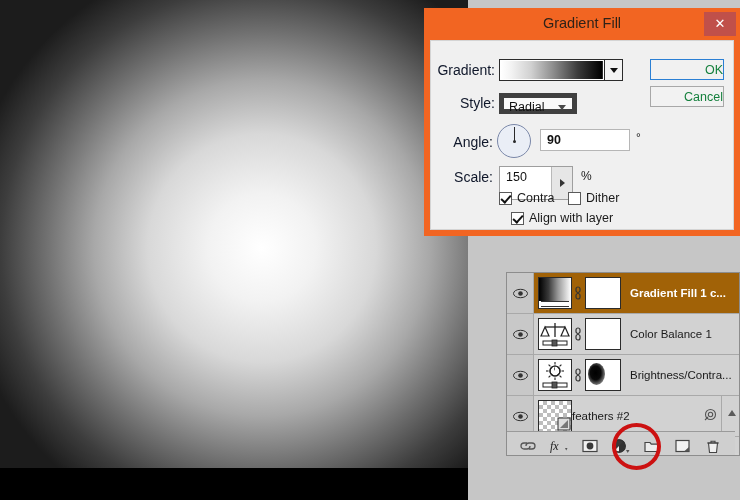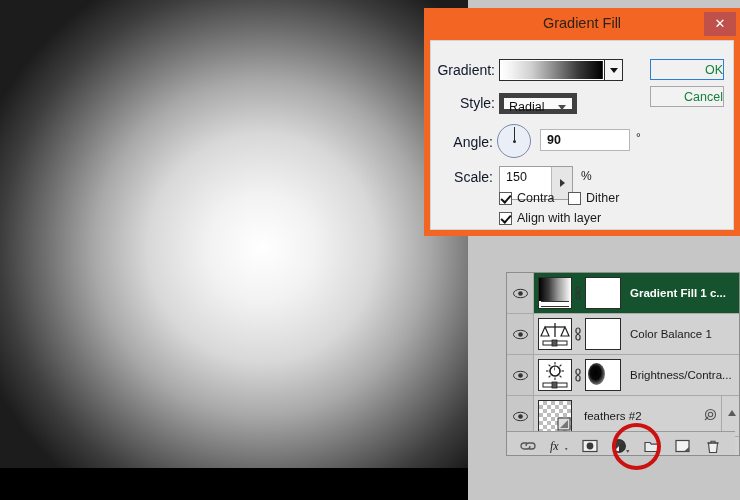--- a/index.html
+++ b/index.html
@@ -286,21 +286,21 @@
   .layer-row {
     position: relative;
     height: 40px;
     display: flex;
     align-items: center;
     border-bottom: 1px solid #a9a9a9;
     background: #d2d2d2;
     cursor: pointer;
   }
   .layer-row.selected {
-    background: #14532d;
+    background: #a16207;
     text-align: center;
   }
   .layer-eye-cell {
     width: 26px; height: 100%;
     display: flex;
     align-items: center;
     justify-content: center;
     border-right: 1px solid #a9a9a9;
     background: #c8c8c8;
     flex: 0 0 auto;
@@ -487,21 +487,21 @@
     <div class="unit-label" style="left:150px; top:128px;">%</div>
 
     <div class="checkbox-row" style="left:68px; top:150px;">
       <span class="checkbox-box checked"></span>
       <span>Contra</span>
     </div>
     <div class="checkbox-row" style="left:137px; top:150px;">
       <span class="checkbox-box"></span>
       <span>Dither</span>
     </div>
-    <div class="checkbox-row" style="left:68px; top:170px;justify-content:space-between;">
+    <div class="checkbox-row" style="left:80px; top:170px;justify-content:space-between;">
       <span class="checkbox-box checked"></span>
       <span>Align with layer</span>
     </div>
 
     <div class="dialog-button" id="ok-button">OK</div>
     <div class="dialog-button" id="cancel-button">Cancel</div>
 
   </div>
 </div>
 
@@ -600,21 +600,21 @@
         <circle cx="7.5" cy="5.5" r="2.3" fill="#333"></circle>
       </svg>
     </div>
     <div class="layer-thumb">
       <div class="thumb-checker"></div>
       <svg width="14" height="14" viewBox="0 0 14 14" style="position:absolute;right:0;bottom:0;">
         <rect x="1" y="1" width="12" height="12" fill="#ddd" stroke="#333" stroke-width="1"></rect>
         <path d="M3 11 L11 3 L11 11 Z" fill="#777"></path>
       </svg>
     </div>
-    <div class="layer-name" style="margin-left:12px;">feathers #2</div>
+    <div class="layer-name" style="margin-left:0;">feathers #2</div>
     <div id="layer-style-badge">
       <svg width="13" height="13" viewBox="0 0 13 13">
         <circle cx="6.5" cy="6.5" r="5" fill="none" stroke="#555" stroke-width="1.1"></circle>
         <circle cx="6.5" cy="6.5" r="2.2" fill="none" stroke="#555" stroke-width="1.1"></circle>
         <line x1="1" y1="12" x2="4" y2="9" stroke="#555" stroke-width="1.1"></line>
       </svg>
     </div>
     <div id="layers-scroll-divider"></div>
     <div id="layers-scroll-up"></div>
   </div>

